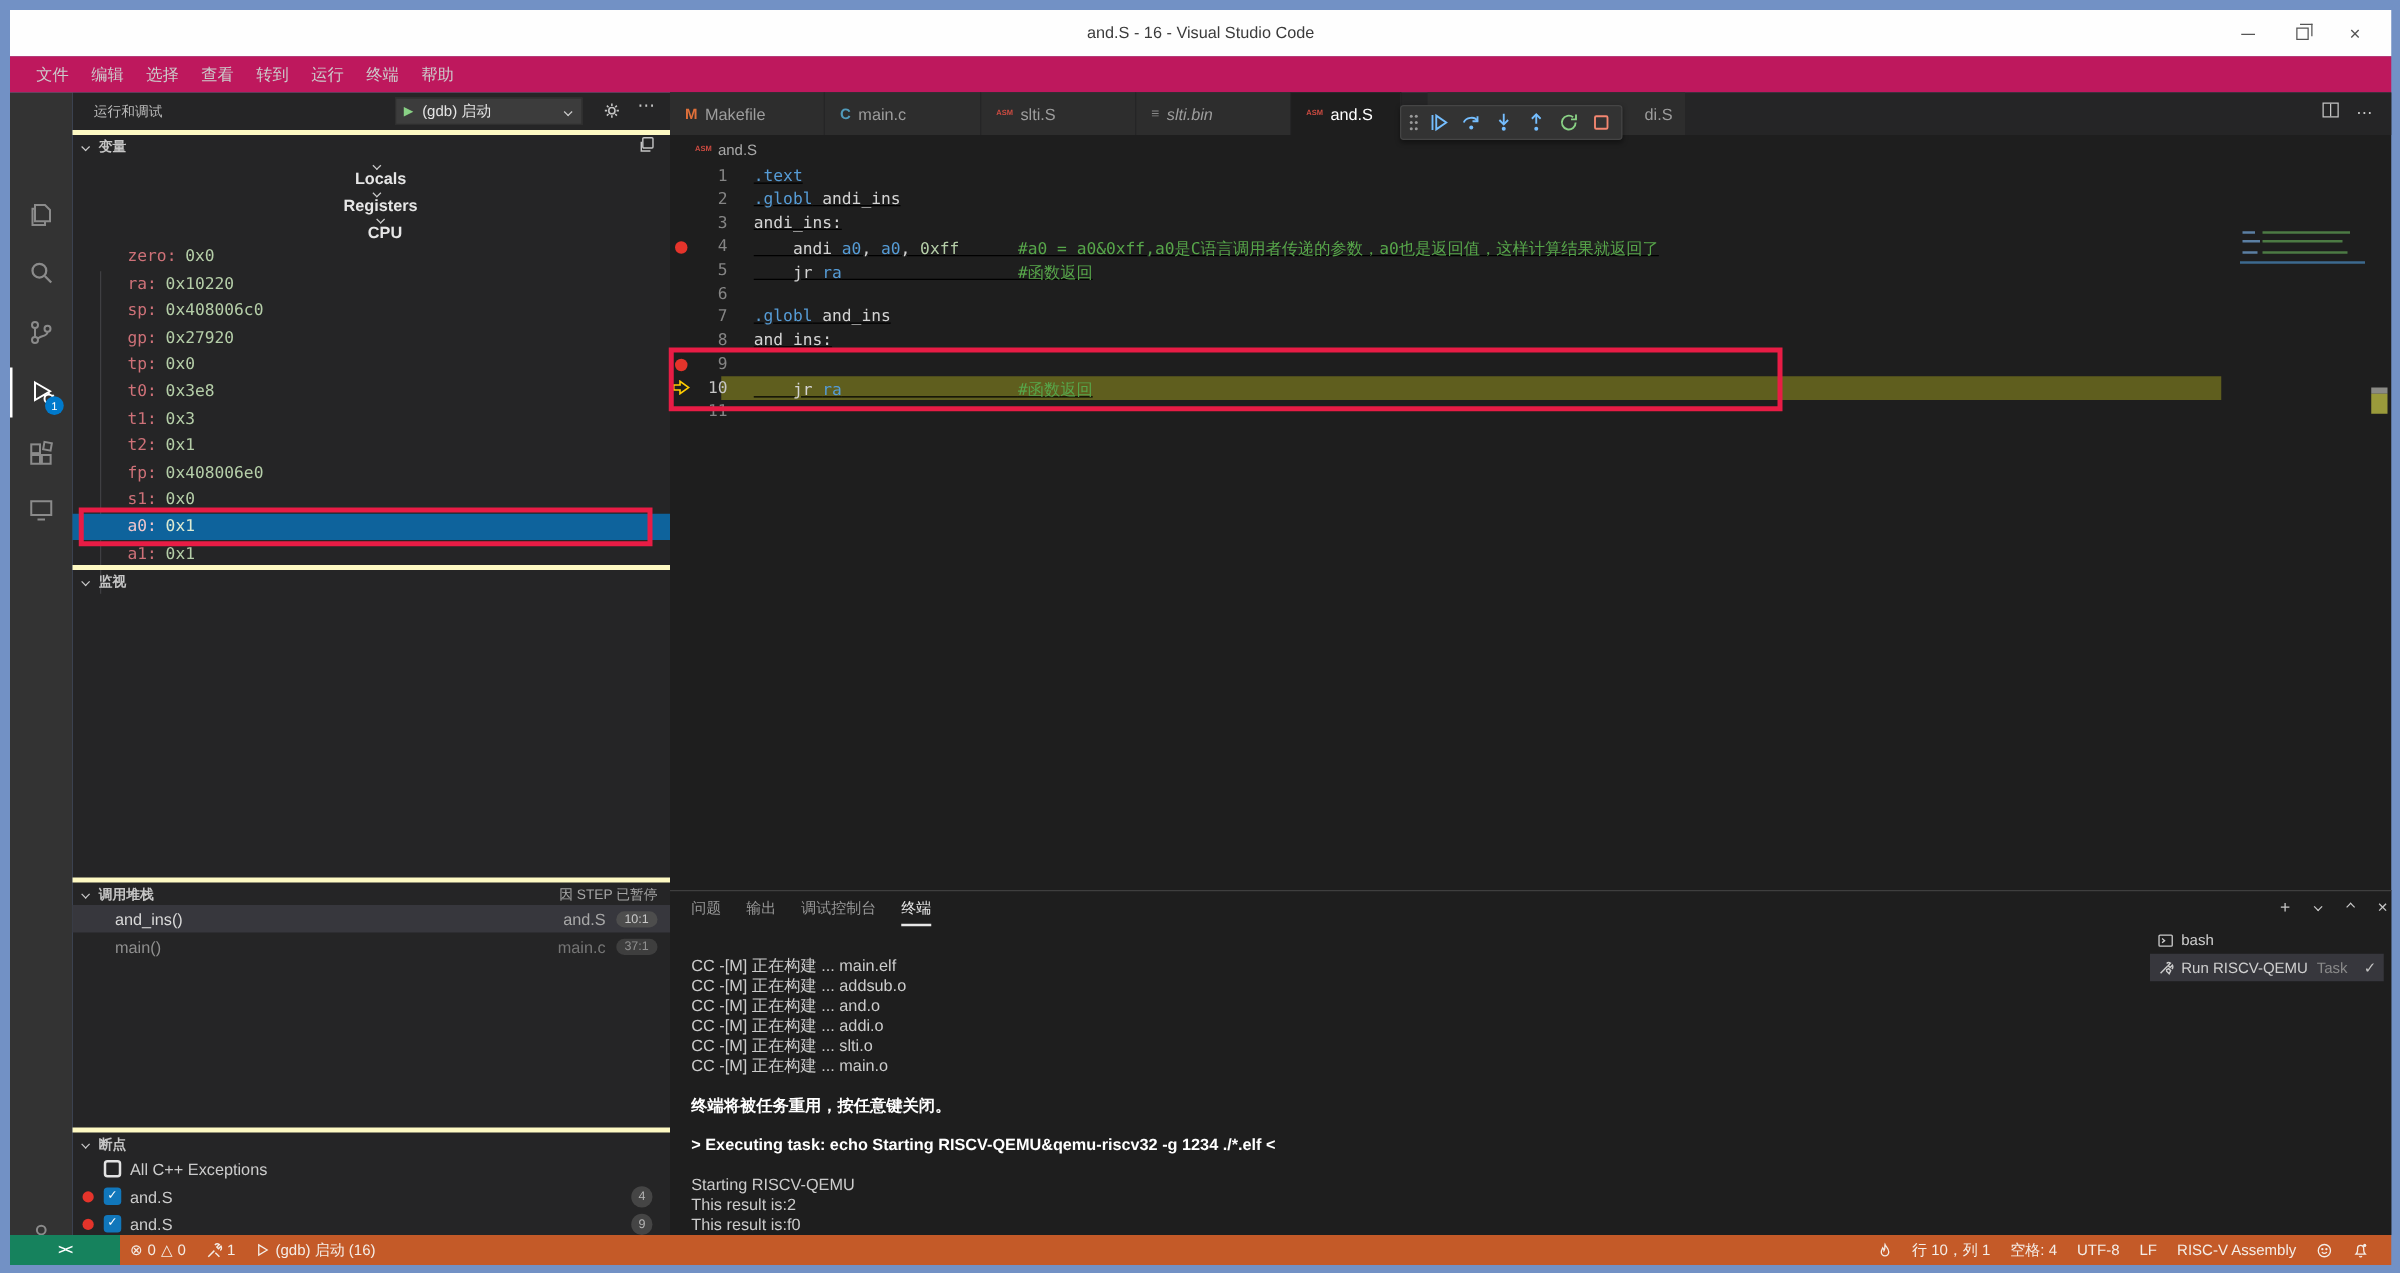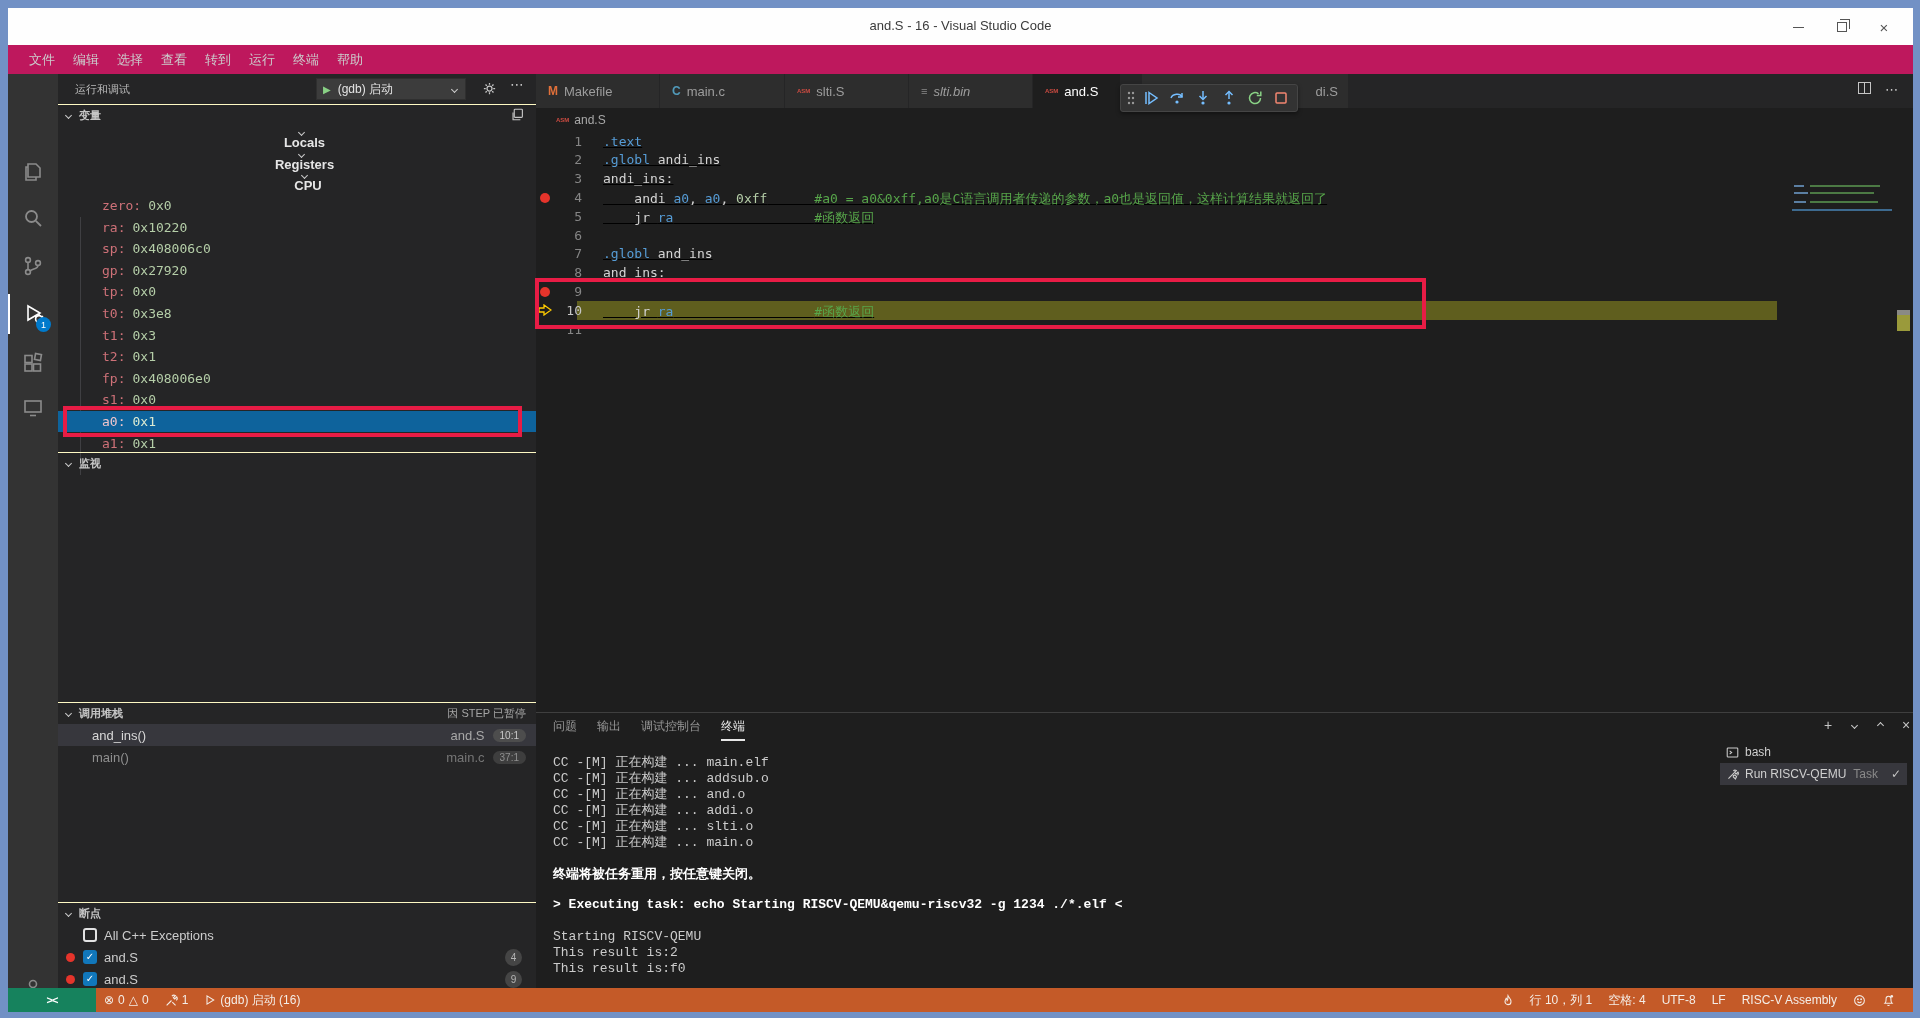--- a/index.html
+++ b/index.html
@@ -34,21 +34,21 @@
   #debug-dropdown { position:absolute; left:258px; top:4px; width:150px; height:22px; background:#3C3C3C; border:1px solid #2F2F2F; display:flex; align-items:center; cursor:pointer; }
   #dd-play { color:#89D185; margin-left:6px; font-size:10px; }
   #dd-label { color:#E4E4E4; font-size:12px; margin-left:7px; flex:1; }
   .chev { display:inline-block; width:5px; height:5px; border:solid #CCCCCC; border-width:0 1.4px 1.4px 0; transform:rotate(45deg); }
   .chev.right { transform:rotate(-45deg); }
   .chev.up { transform:rotate(225deg); }
   #dd-chev { margin-right:8px; }
   #sb-gear { position:absolute; left:424px; top:7px; color:#C5C5C5; cursor:pointer; }
   #sb-dots { position:absolute; left:452px; top:2px; color:#C5C5C5; cursor:pointer; font-size:14px; letter-spacing:1px; }
 
-  .section-header { position:absolute; left:0; width:478px; height:22px; display:flex; align-items:center; font-size:11px; font-weight:bold; color:#C5C5C5; cursor:pointer; border-top:1px solid #fef9c3; }
+  .section-header { position:absolute; left:0; width:478px; height:22px; display:flex; align-items:center; font-size:11px; font-weight:bold; color:#C5C5C5; cursor:pointer; border-top:4px solid #fef9c3; }
   .section-header .chev { margin-left:8px; margin-right:8px; }
   .tree-row { position:absolute; left:0; width:478px; height:22px; display:flex; align-items:center; cursor:pointer; font-size:13px;flex-direction:column; }
   .tree-row .chev { margin-right:7px; }
   .tree-bold { font-weight:bold; color:#E6E6E6; }
   #reg-guide { position:absolute; left:22px; top:143px; width:1px; height:258px; background:#3F3F42; }
   .reg-row { position:absolute; left:0; width:478px; height:21.6px; display:flex; align-items:center; padding-left:44px; font-family:"DejaVu Sans Mono",monospace; font-size:13px; cursor:pointer; }
   .reg-row.selected { background:#0E639C; }
   .reg-name { color:#CE7178; }
   .reg-val { color:#B5CEA8; margin-left:7px; }
   .reg-row.selected .reg-name { color:#F0C6CC; }
@@ -113,21 +113,21 @@
   .ov-gray { position:absolute; left:1361px; top:178px; width:13px; height:5px; background:#8A8A85; }
   .ov-olive { position:absolute; left:1361px; top:183px; width:13px; height:16px; background:#9A9A3B; }
 
   
   #panel { position:absolute; left:0; top:638px; width:1377px; height:276px; background:#1E1E1E; border-top:1px solid #3F3F3F; }
   #panel-tabs { position:absolute; left:17px; top:0; height:28px; display:flex; gap:20px; }
   .ptab { height:28px; display:flex; align-items:center; color:#969696; font-size:12px; cursor:pointer; border-bottom:2px solid transparent; }
   .ptab.active { color:#E7E7E7; border-bottom:2px solid #E7E7E7; }
   #panel-actions { position:absolute; left:1284px; top:4px; display:flex; gap:10px; align-items:center; color:#C5C5C5; }
   .pa { width:16px; height:16px; display:flex; align-items:center; justify-content:center; cursor:pointer; font-size:14px; }
-  #terminal { position:absolute; left:17px; top:40px; width:1150px; font-family:Liberation Mono, monospace; font-size:13px; color:#CCCCCC; }
+  #terminal { position:absolute; left:17px; top:51px; width:1150px; font-family:Liberation Sans, sans-serif; font-size:13px; color:#CCCCCC; }
   .tline { height:16px; white-space:pre; }
   .tline.bold { font-weight:bold; color:#FFFFFF; }
   #term-list { position:absolute; left:1184px; top:28px; width:187px; }
   .term-row { height:22px; display:flex; align-items:center; padding:0 6px; color:#CFCFCF; font-size:12px; cursor:pointer; }
   .term-row.selected { background:#37373D; }
   .term-meta { color:#8A8A8A; margin-left:7px; }
   .term-check { margin-left:auto; color:#C5C5C5; }
   .term-ico { margin-right:6px; display:flex; }
 
   

